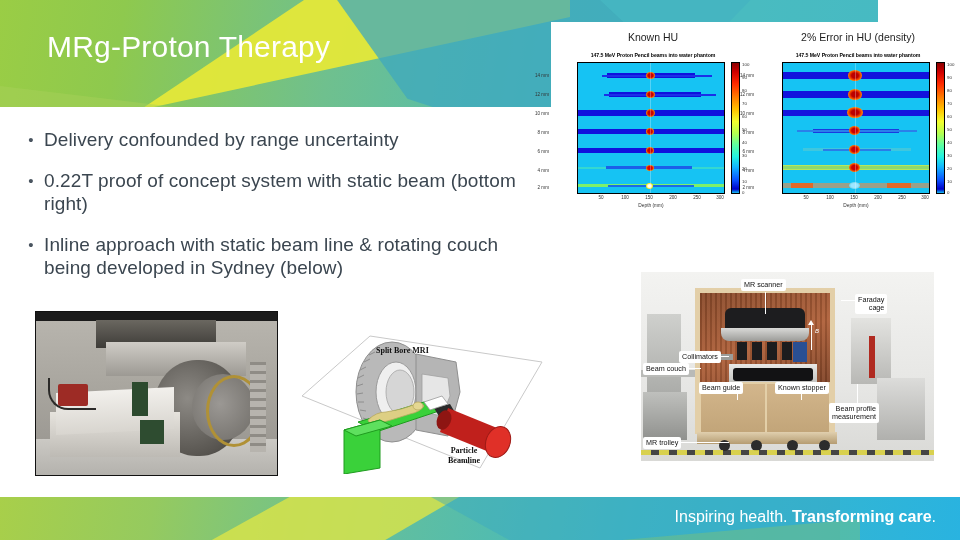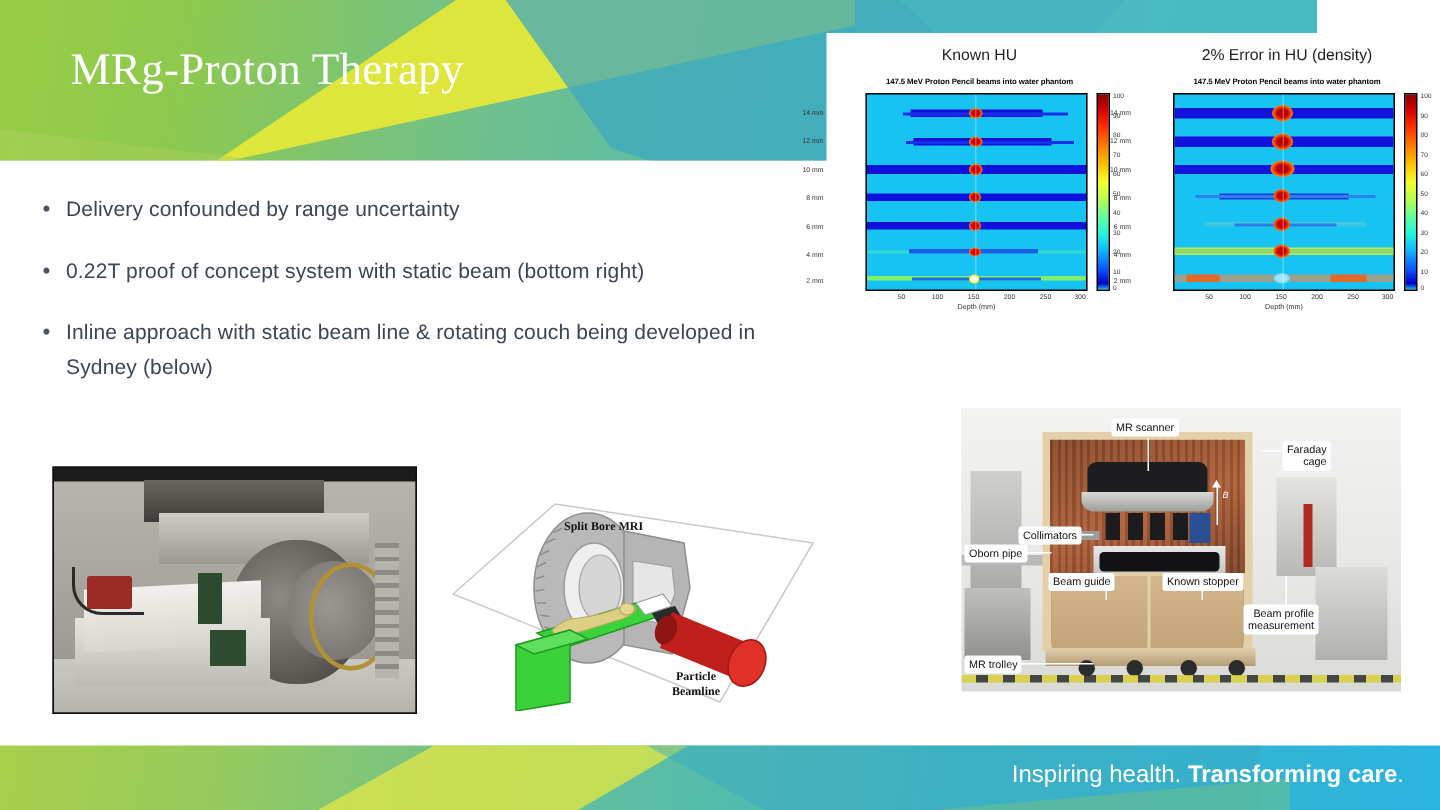--- a/index.html
+++ b/index.html
@@ -9,21 +9,20 @@
     font-family:"Liberation Sans", sans-serif;
     position:relative;
   }
   .slide{position:absolute;inset:0;background:#fff;overflow:hidden;}
 
   
   .header-band{
     position:absolute;left:0;top:0;width:878px;height:107px;
     background:linear-gradient(100deg,#9acd45 0%,#8ec94e 14%,#6fc08e 38%,#4fbcb4 62%,#45b9c0 100%);
     overflow:hidden;
-    font-family:Liberation Serif, serif;
   }
   .hb-shape{position:absolute;}
   .hb-yellow{
     left:140px;top:-40px;width:430px;height:150px;
     background:#e4e839;
     clip-path:polygon(0% 100%, 52% 0%, 100% 0%, 100% 38%);
     opacity:.95;
   }
   .hb-teal-dark{
     left:330px;top:-10px;width:430px;height:170px;
@@ -56,21 +55,21 @@
   }
 
   
   .bullets{position:absolute;left:18px;top:128px;width:520px;}
   .bullet{display:flex;margin-bottom:18px;}
   .bullet .dot{
     width:26px;flex:0 0 26px;color:#4a5560;font-size:15px;
     line-height:23px;text-align:center;
   }
   .bullet .btxt{
-    color:#3b4650;font-size:14px;line-height:23px;
+    color:#3b4650;font-size:19px;line-height:23px;
     letter-spacing:.1px;
   }
 
   
   .photo-left{
     position:absolute;left:35px;top:311px;width:241px;height:163px;
     background:#1b1b1b;border:1px solid #111;overflow:hidden;
   }
   .pl-wall{position:absolute;left:0;top:9px;width:100%;height:118px;
     background:linear-gradient(180deg,#b7b4ad 0%,#a9a69f 55%,#9d9a94 100%);}
@@ -498,21 +497,21 @@
     <div class="leader" style="left:160px;top:114px;width:1px;height:14px;"></div>
     <div class="leader" style="left:216px;top:112px;width:1px;height:28px;"></div>
     <div class="leader" style="left:36px;top:170px;width:52px;height:1px;"></div>
 
     <div class="mrlab" style="left:100px;top:7px">MR scanner</div>
     <div class="mrlab" style="left:214px;top:22px">
       <span>Faraday</span><br>
       <span>cage</span>
     </div>
     <div class="mrlab" style="left:38px;top:79px">Collimators</div>
-    <div class="mrlab" style="left:2px;top:91px">Oborn pipe</div>
+    <div class="mrlab" style="left:2px;top:91px">Beam couch</div>
     <div class="mrlab" style="left:58px;top:110px">Beam guide</div>
     <div class="mrlab" style="left:134px;top:110px">Known stopper</div>
     <div class="mrlab" style="left:188px;top:131px">
       <span>Beam profile</span><br>
       <span>measurement</span>
     </div>
     <div class="mrlab" style="left:2px;top:165px">MR trolley</div>
   </div>
 
 

